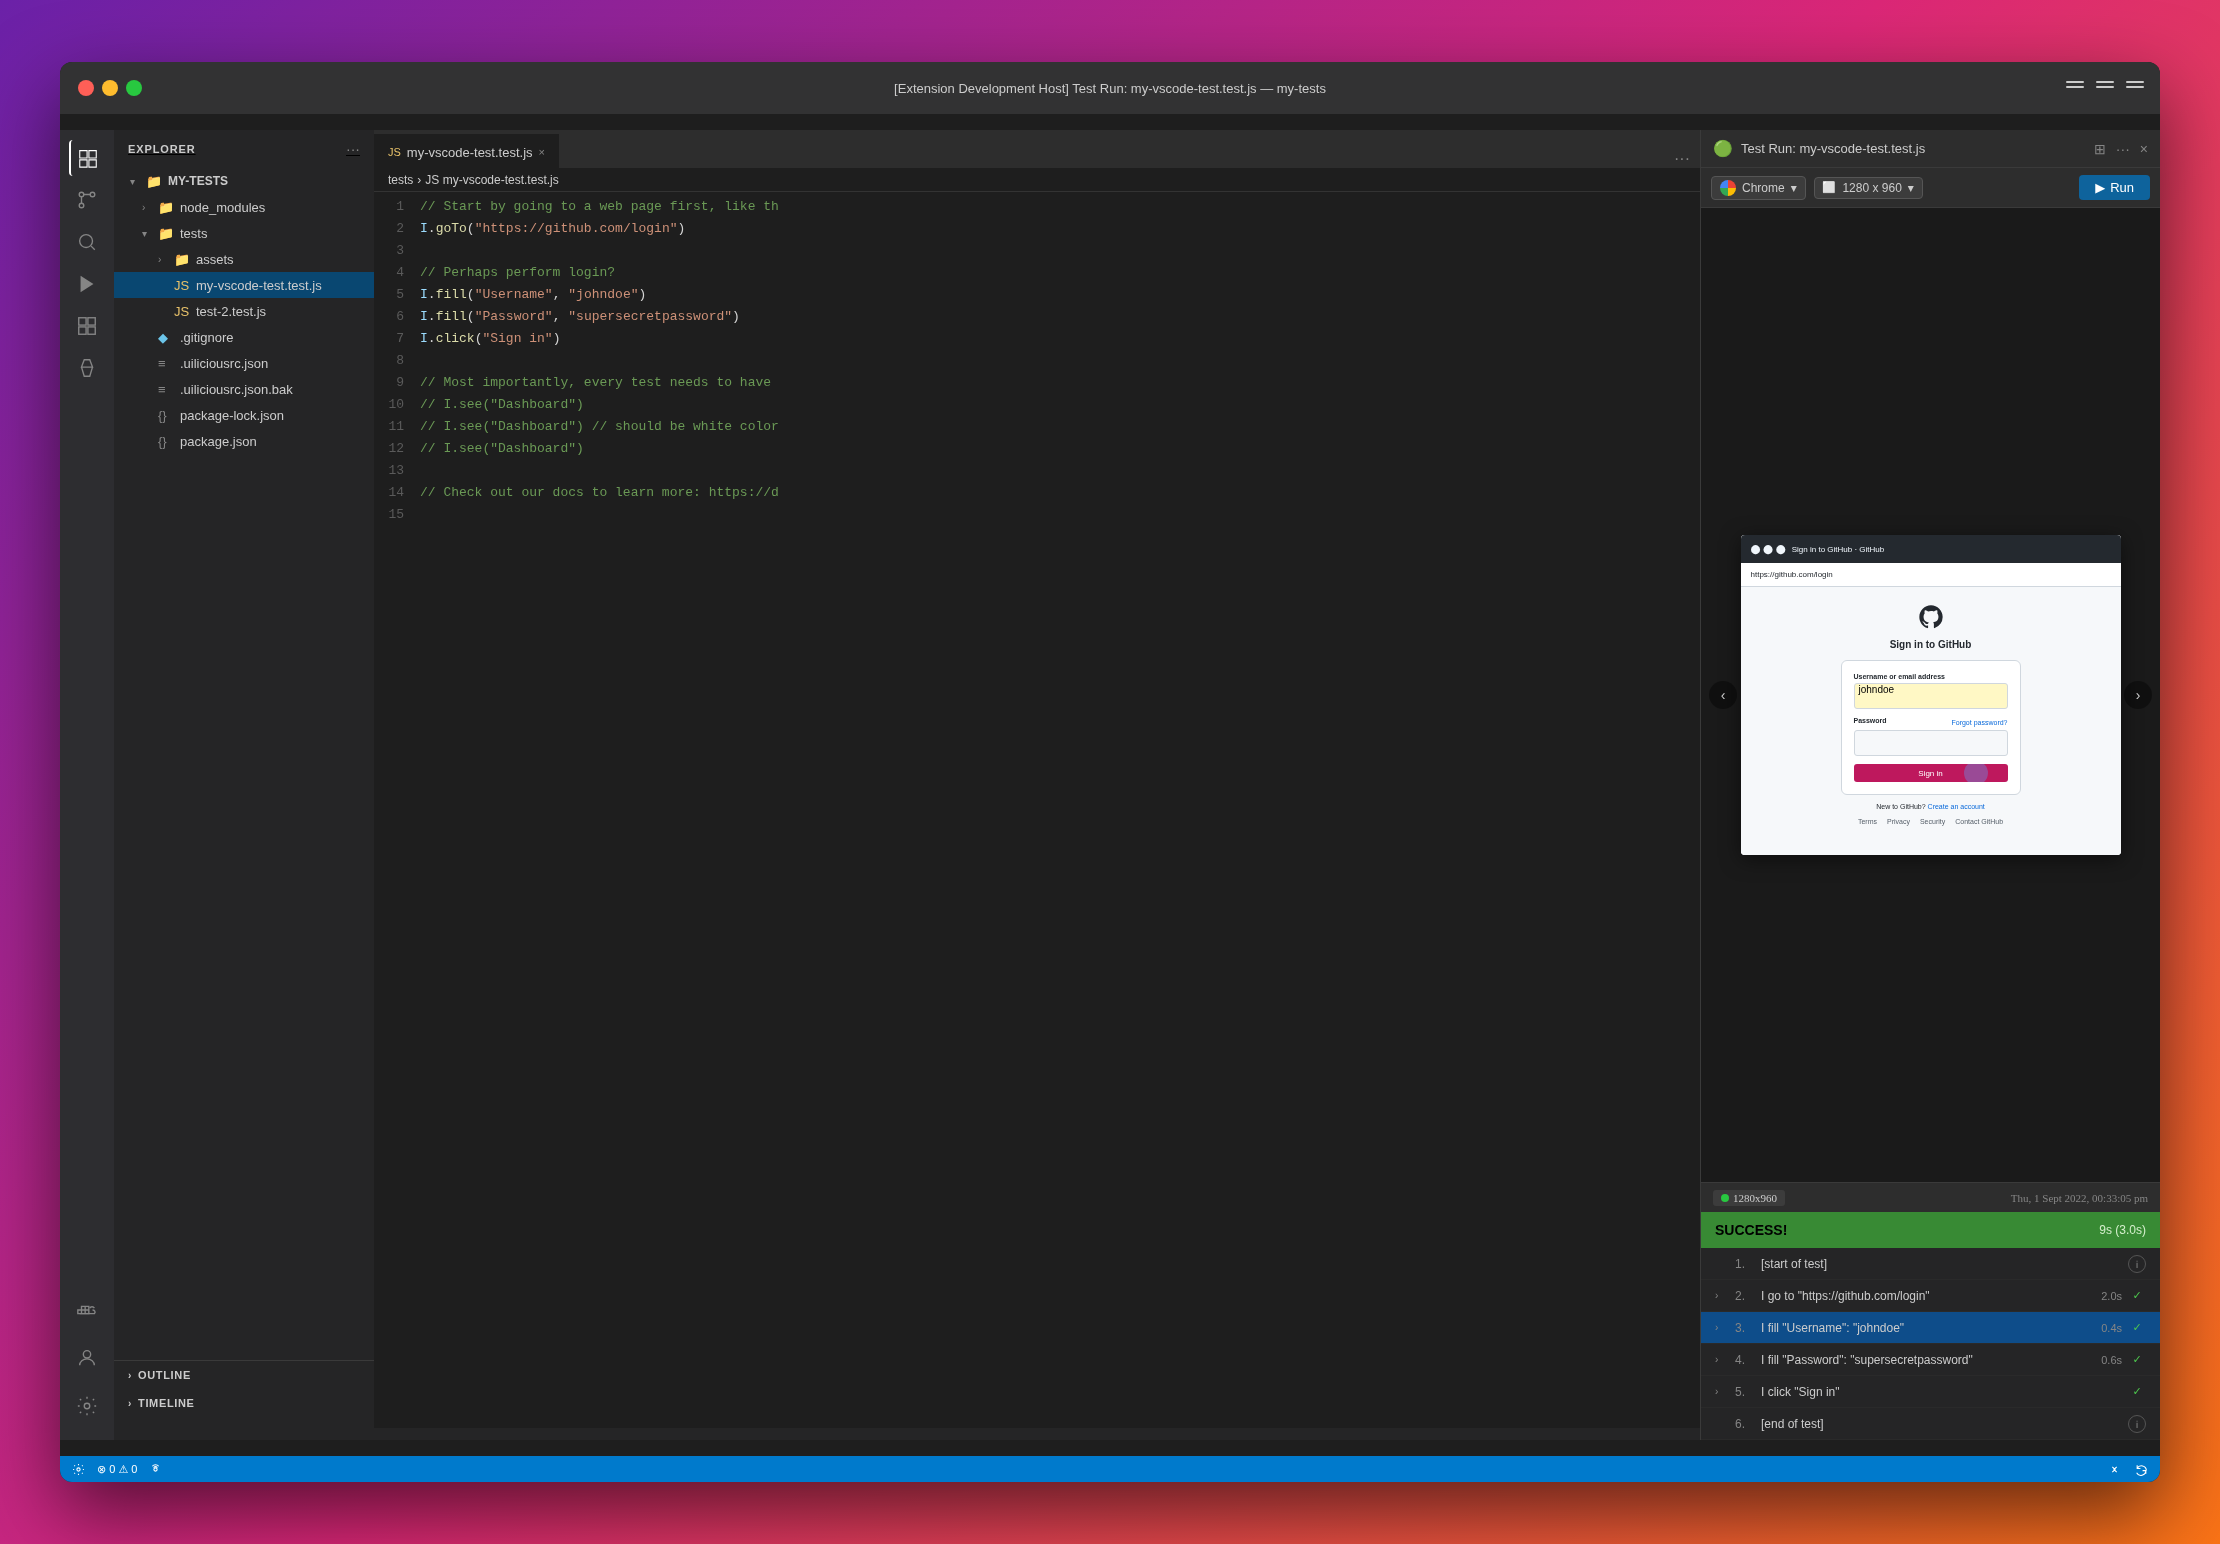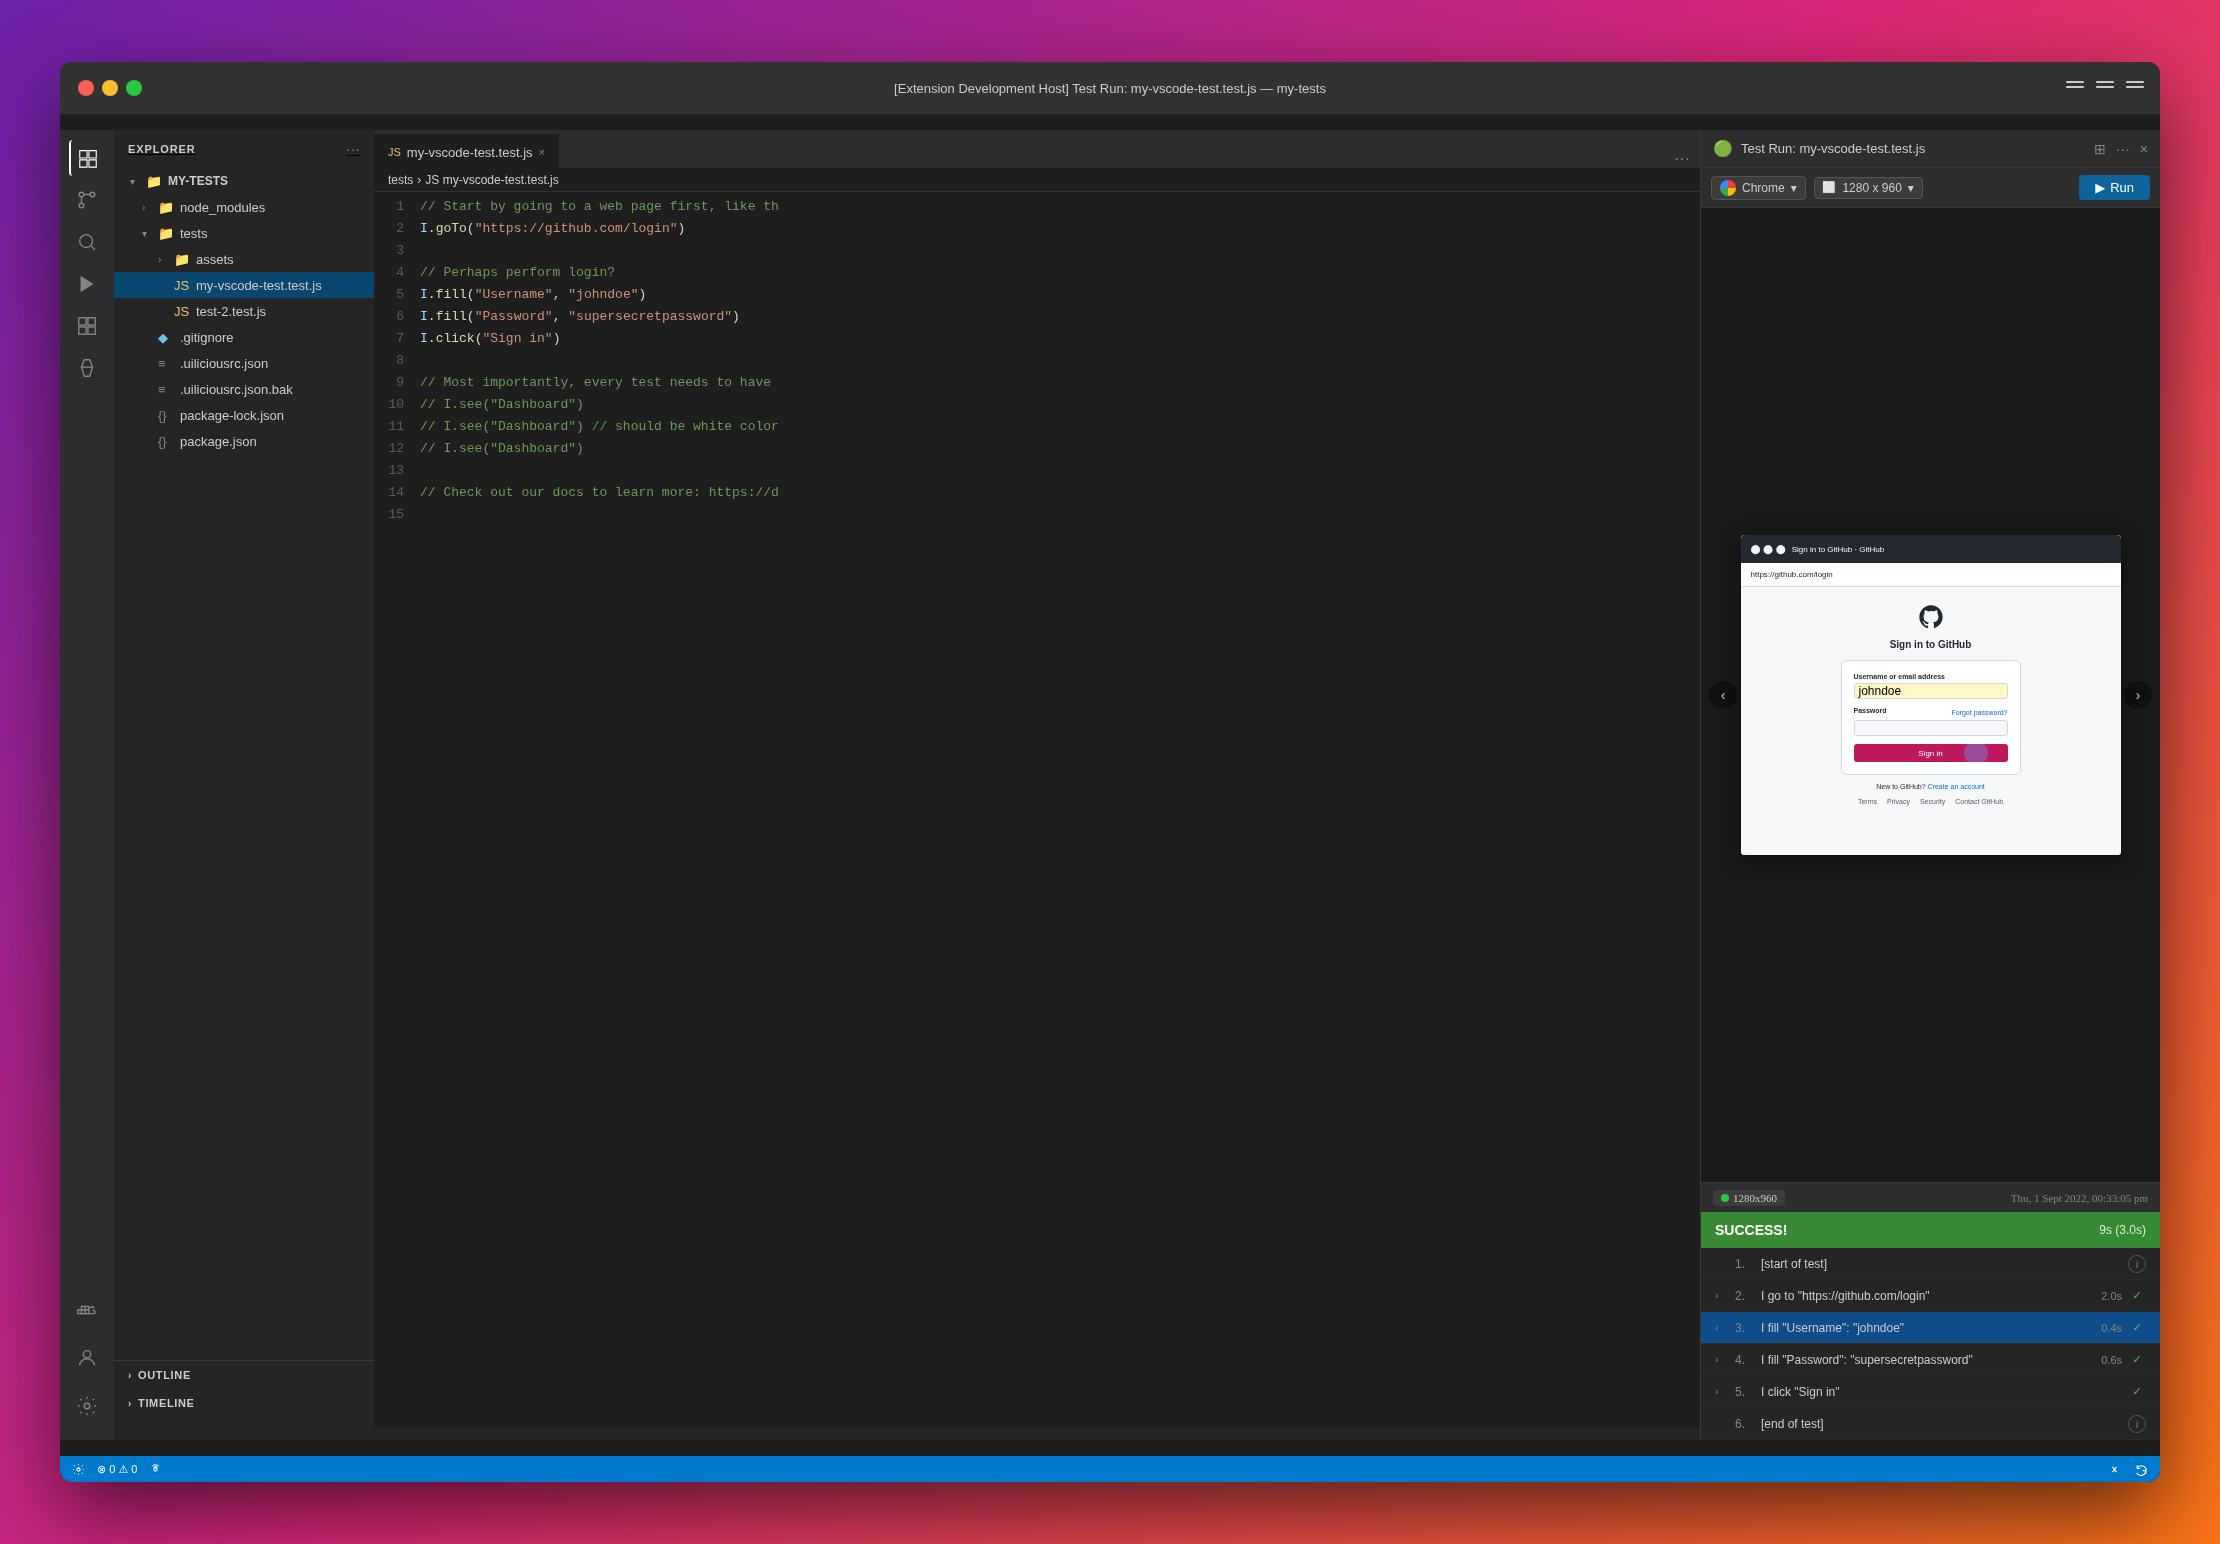--- a/index.html
+++ b/index.html
@@ -445,27 +445,27 @@
       padding: 12px;
     }
     .gh-form-label {
       font-size: 7px;
       font-weight: 600;
       color: #24292f;
       margin-bottom: 3px;
     }
     .gh-form-input {
       width: 100%;
-      height: 16px;
+      height: 26px;
       border: 1px solid #d0d7de;
       border-radius: 3px;
       background: white;
       margin-bottom: 8px;
       padding: 0 4px;
-      font-size: 12px;
+      font-size: 10px;
     }
     .gh-form-input.filled {
       background: #fff8c5;
     }
     .gh-form-row {
       display: flex;
       justify-content: space-between;
       align-items: center;
       margin-bottom: 3px;
     }
@@ -551,21 +551,21 @@
       height: 36px;
       background: #388a34;
       display: flex;
       align-items: center;
       padding: 0 14px;
       justify-content: space-between;
     }
     .success-label {
       font-size: 14px;
       font-weight: 700;
-      color: #ffffff;
+      color: #000000;
     }
     .success-time {
       font-size: 12px;
       color: #d4efcc;
     }
     .test-list { background: #252526; }
     .test-item {
       height: 32px;
       display: flex;
       align-items: center;

